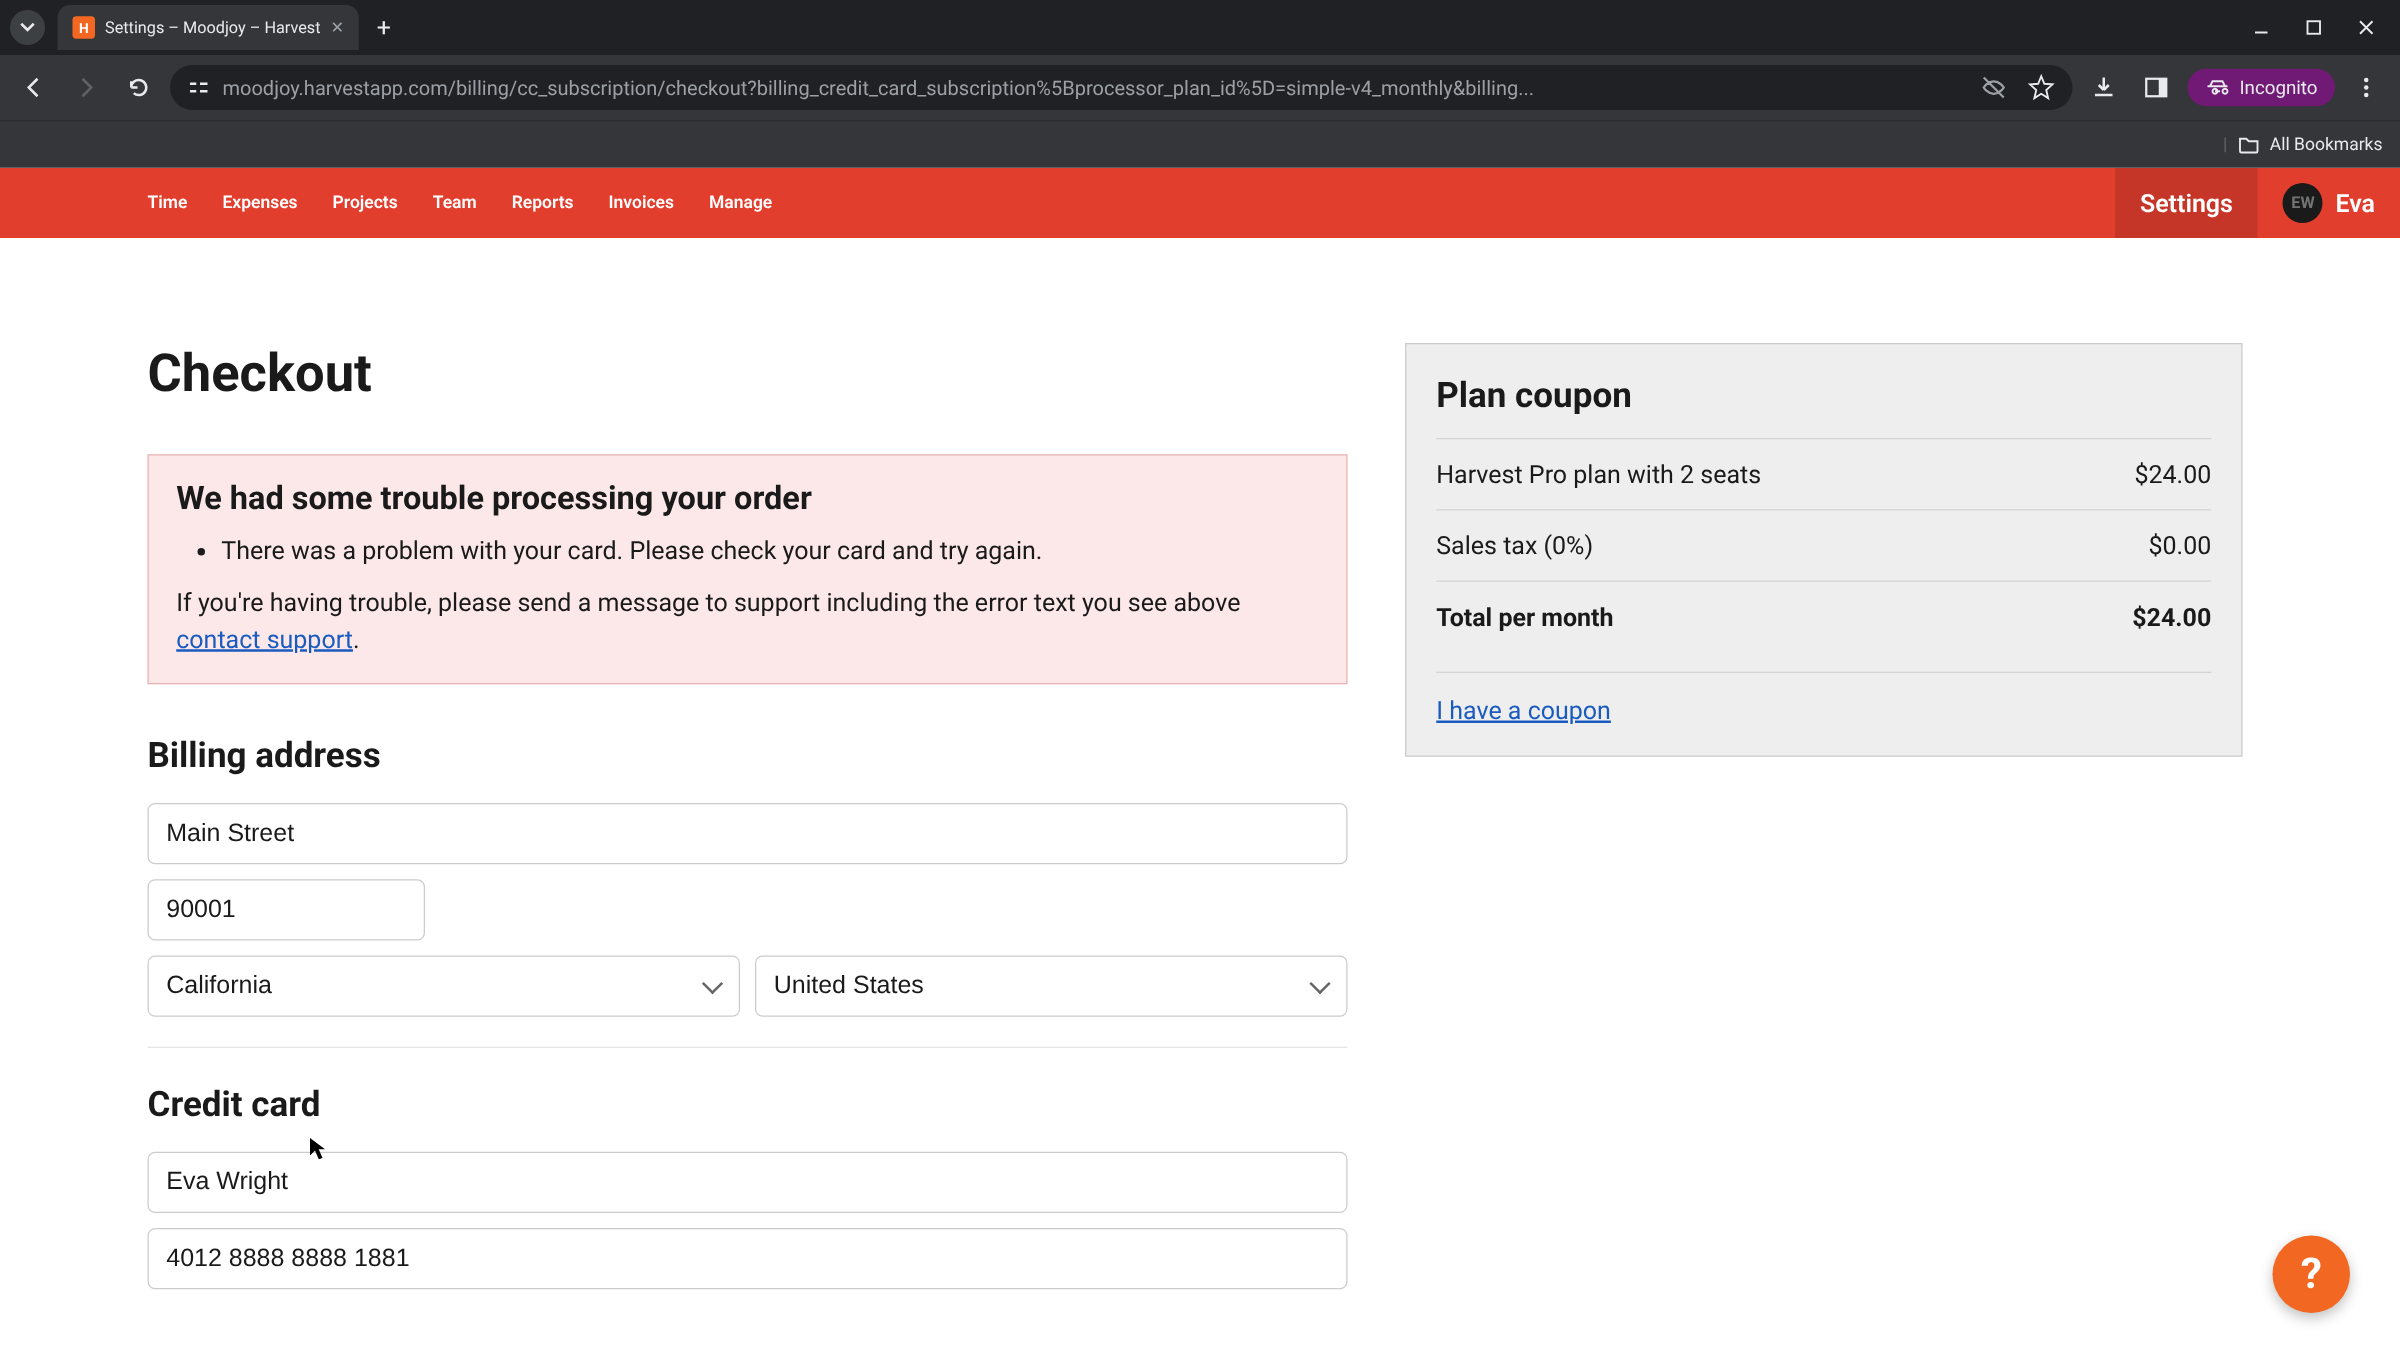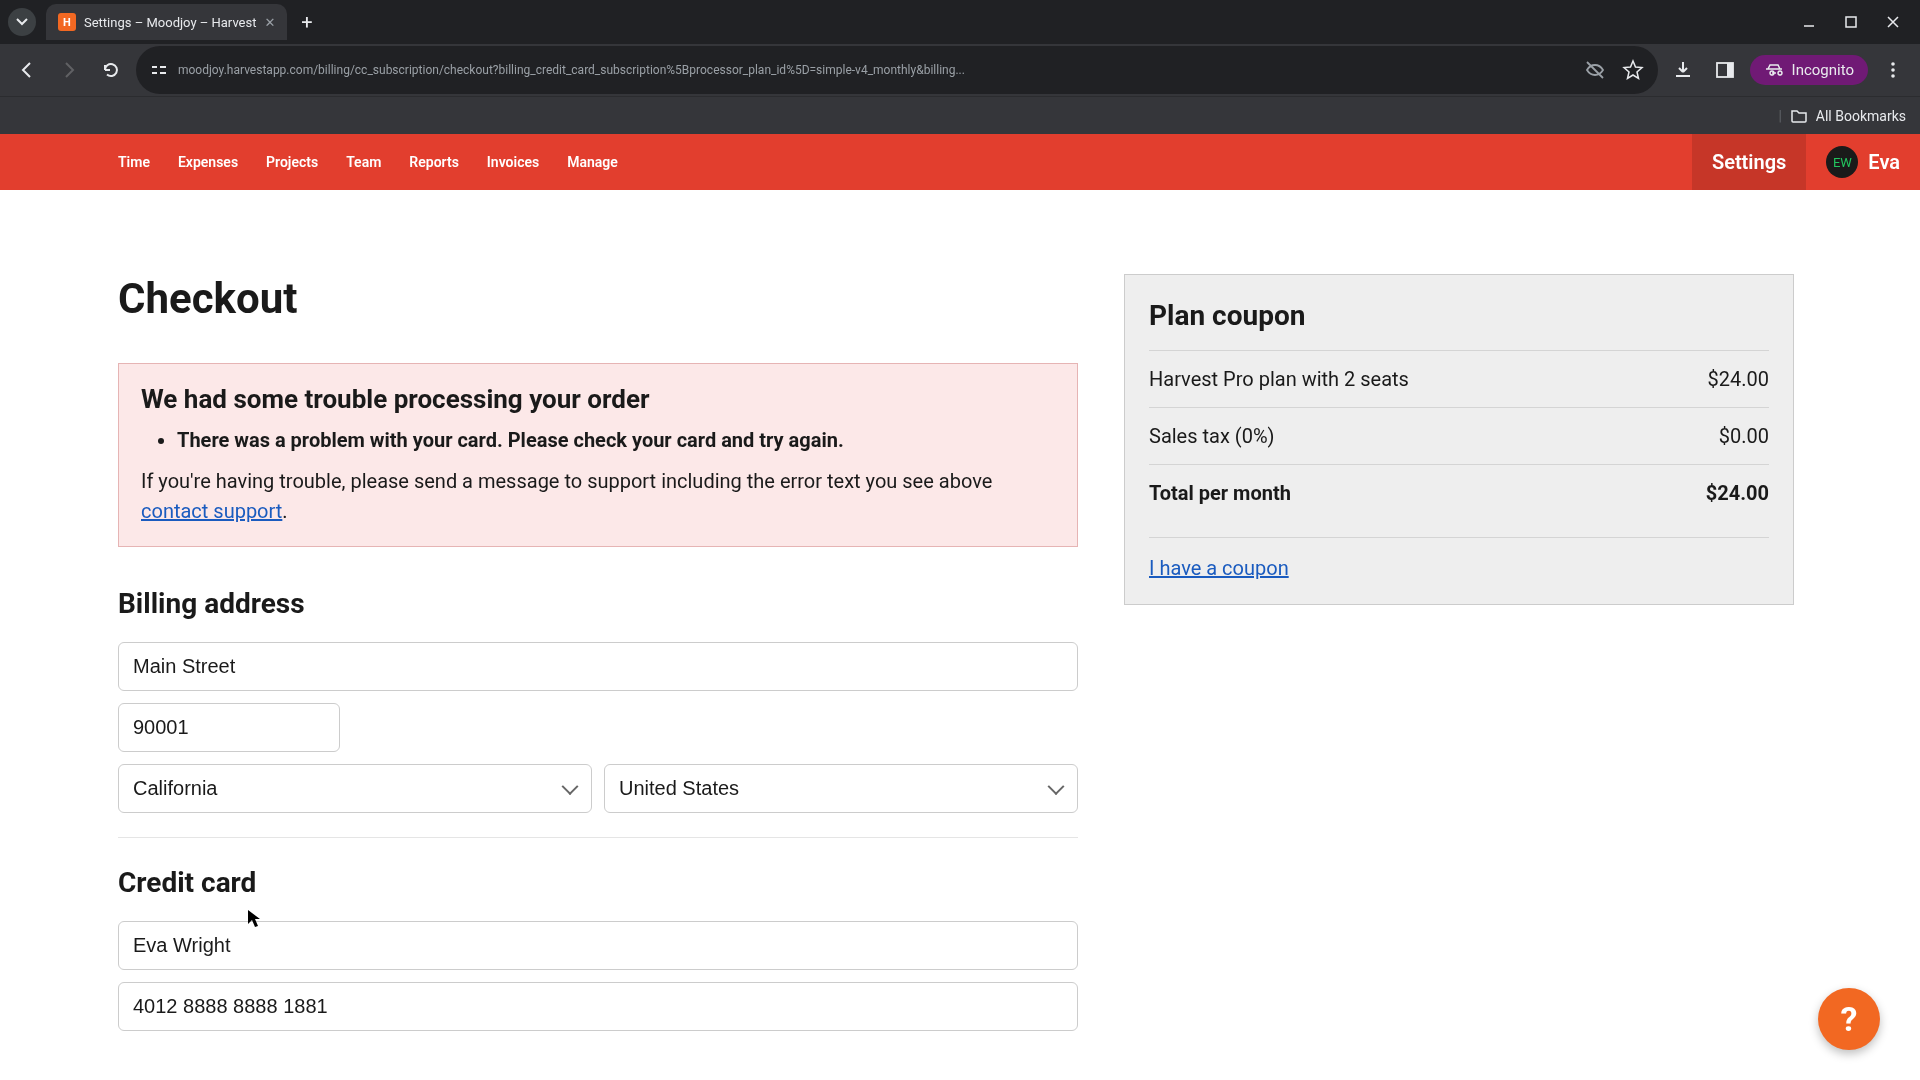--- a/index.html
+++ b/index.html
@@ -12,53 +12,53 @@
 .tab { display: flex; align-items: center; background: #35363a; border-radius: 10px 10px 0 0; padding: 8px 12px; height: 36px; min-width: 240px; gap: 8px; color: #e8eaed; font-size: 13px; }
 .tab .favicon { width: 18px; height: 18px; background: #f26822; border-radius: 3px; display: flex; align-items: center; justify-content: center; color: #fff; font-size: 11px; font-weight: bold; }
 .tab .close { margin-left: auto; color: #9aa0a6; cursor: pointer; }
 .new-tab { color: #e8eaed; font-size: 20px; margin-left: 14px; cursor: pointer; }
 .window-controls { margin-left: auto; display: flex; gap: 28px; color: #e8eaed; padding-right: 12px; }
 .window-controls span { cursor: pointer; font-size: 14px; }
 
 .toolbar-row { display: flex; align-items: center; height: 52px; padding: 0 10px; background: #35363a; gap: 8px; }
 .nav-btn { width: 34px; height: 34px; display: flex; align-items: center; justify-content: center; color: #9aa0a6; cursor: pointer; border-radius: 50%; }
 .nav-btn.active { color: #e8eaed; }
-.url-bar { flex: 1; background: #202124; border-radius: 24px; height: 48px; display: flex; align-items: center; padding: 0 14px; color: #9aa0a6; gap: 10px; font-size: 12px; }
+.url-bar { flex: 1; background: #202124; border-radius: 24px; height: 36px; display: flex; align-items: center; padding: 0 14px; color: #9aa0a6; gap: 10px; font-size: 16px; }
 .url-text { flex: 1; white-space: nowrap; overflow: hidden; text-overflow: ellipsis; color: #9aa0a6; }
 .url-icons { display: flex; gap: 16px; color: #e8eaed; }
 .toolbar-icon { width: 34px; height: 34px; display: flex; align-items: center; justify-content: center; color: #e8eaed; cursor: pointer; }
 .incognito-chip { display: flex; align-items: center; gap: 8px; background: #701a75; color: #e8eaed; padding: 6px 14px; border-radius: 18px; font-size: 15px; cursor: pointer; }
 
 .bookmarks-row { height: 38px; background: #35363a; display: flex; align-items: center; justify-content: flex-end; padding: 0 14px; color: #e8eaed; font-size: 14px; gap: 8px; border-top: 1px solid #2b2c2f; }
 
 
 .page { height: calc(1080px - 44px - 52px - 38px); overflow-y: auto; background: #fff; position: relative; }
 .page::-webkit-scrollbar { width: 17px; }
 .page::-webkit-scrollbar-track { background: #f1f1f1; }
 .page::-webkit-scrollbar-thumb { background: #c1c1c1; }
 
 .app-header { background: #e23e2e; height: 56px; display: flex; align-items: center; padding: 0 0 0 118px; }
 .nav-left { display: flex; gap: 28px; }
 .nav-item { color: #fff; font-size: 14px; font-weight: 600; cursor: pointer; }
 .nav-right { margin-left: auto; display: flex; align-items: center; height: 100%; }
 .settings-btn { background: rgba(0,0,0,0.12); color: #fff; font-size: 20px; font-weight: 600; height: 100%; display: flex; align-items: center; padding: 0 20px; cursor: pointer; }
 .user-chip { display: flex; align-items: center; gap: 10px; padding: 0 20px; cursor: pointer; }
-.avatar { width: 32px; height: 32px; border-radius: 50%; background: #1a1a1a; color: #22c55e; display: flex; align-items: center; justify-content: center; font-size: 13px; font-weight: 400; }
+.avatar { width: 32px; height: 32px; border-radius: 50%; background: #1a1a1a; color: #737373; display: flex; align-items: center; justify-content: center; font-size: 13px; font-weight: 700; }
 .username { color: #fff; font-size: 20px; font-weight: 600; }
 
 .content { padding: 48px 118px; display: flex; gap: 46px; align-items: flex-start; margin-top: 36px; }
 .left-col { width: 960px; }
 .right-col { width: 670px; }
 
 h1.page-title { font-size: 42px; font-weight: 700; color: #1a1a1a; margin-bottom: 40px; }
 
 .error-box { border: 1px solid #e6b4b4; background: #fce8e8; padding: 20px 22px; margin-bottom: 40px; }
 .error-title { font-size: 26px; font-weight: 700; color: #1a1a1a; margin-bottom: 14px; }
 .error-list { padding-left: 36px; margin-bottom: 14px; }
-.error-list li { font-size: 20px; color: #1a1a1a; font-weight: bold; }
+.error-list li { font-size: 20px; color: #1a1a1a; }
 .error-footer { font-size: 20px; color: #1a1a1a; line-height: 1.5; }
 .error-footer a { color: #1a5bbf; text-decoration: underline; cursor: pointer; }
 
 h2.section-title { font-size: 28px; font-weight: 700; color: #1a1a1a; margin-bottom: 22px; }
 
 .form-row { display: flex; gap: 12px; margin-bottom: 12px; }
 .input { border: 1px solid #ccc; border-radius: 6px; padding: 12px 14px; font-size: 20px; color: #1a1a1a; background: #fff; width: 100%; }
 .input.street { width: 100%; }
 .input.city { flex: 1; }
 .input.zip { width: 222px; }

